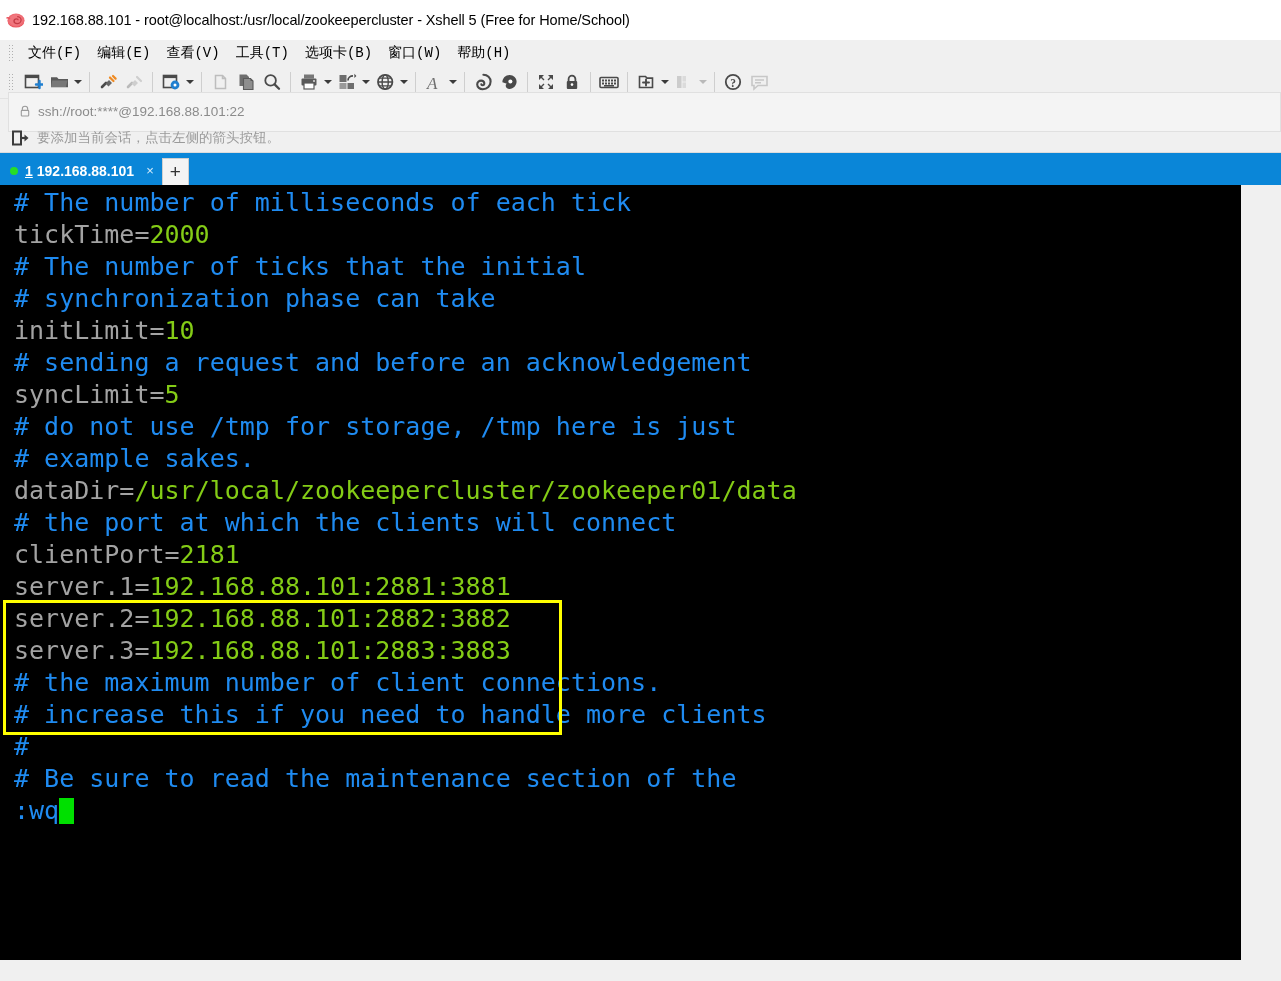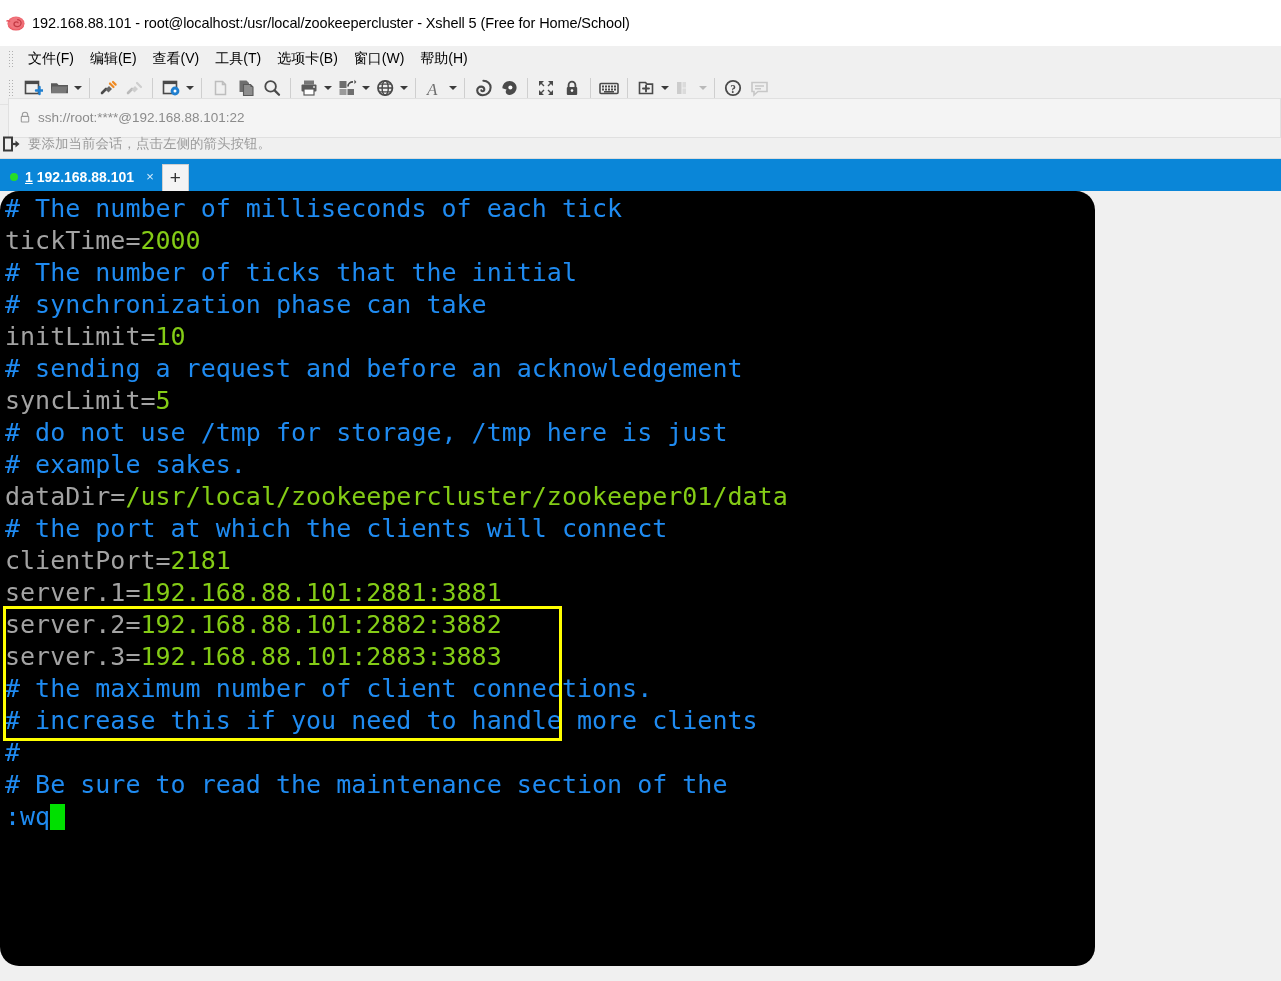--- a/index.html
+++ b/index.html
@@ -6,21 +6,21 @@
   html, body {
     margin: 0; padding: 0;
     width: 1281px; height: 981px;
     overflow: hidden;
     background: #f0f0f0;
     font-family: "Liberation Sans", sans-serif;
   }
 
   
   .titlebar {
-    height: 46px;
+    height: 40px;
     background: #ffffff;
     display: flex;
     align-items: center;
     padding-left: 6px;
     border-bottom: none;
   }
   .shell-icon { width: 20px; height: 20px; flex: 0 0 20px; margin-right: 6px; position: relative; }
   .titlebar-text {
     font-size: 14.5px;
     color: #000000;
@@ -43,20 +43,21 @@
     background-size: 3px 3px;
     margin-right: 6px;
     flex: 0 0 6px;
   }
   .menu-item {
     font-size: 14px;
     color: #000;
     padding: 2px 8px;
     white-space: nowrap;
     cursor: default;
+    font-family: Liberation Mono, monospace;
   }
 
   
   .toolbar {
     height: 34px;
     background: #f0f0f0;
     display: flex;
     align-items: center;
     padding-left: 8px;
     border-bottom: 1px solid #e2e2e2;
@@ -102,21 +103,21 @@
     margin-right: 0px;
   }
   .url-lock { margin-right: 7px; display: flex; align-items: center; }
   .url-text { font-size: 13.5px; color: #8b8b8b; white-space: nowrap; }
 
   
   .hintbar {
     height: 29px;
     background: #f0f0f0;
     display: flex; align-items: center;
-    padding-left: 3px;
+    padding-left: 12px;
     border-bottom: 1px solid #dcdcdc;
   }
   .hint-icon { margin-right: 8px; display: flex; align-items: center; }
   .hint-text { font-size: 13.5px; color: #9a9a9a; white-space: nowrap; }
 
   
   .tabbar {
     height: 32px;
     background: #0a86d8;
     display: flex;
@@ -155,28 +156,27 @@
     font-size: 19px; color: #333;
     margin-left: 1px;
     cursor: default;
   }
 
   
   .terminal {
     position: relative;
     background: #000000;
     height: 775px;
-    width: 1095px;
+    width: 1241px;
     overflow: hidden;
-    padding: 2px 0 0 5px;
+    padding: 2px 0 0 14px;
     font-family: "DejaVu Sans Mono", "Liberation Mono", monospace;
     font-size: 25px;
     line-height: 32px;
     letter-spacing: 0px;
-    border-radius: 19px;
   }
   .tline { white-space: pre; height: 32px; }
   .c-comment { color: #1f8bf1; }
   .c-key     { color: #a3a3a3; }
   .c-val     { color: #84cc16; }
   .cursor {
     display: inline-block;
     width: 15px; height: 26px;
     background: #00e000;
     vertical-align: -5px;

